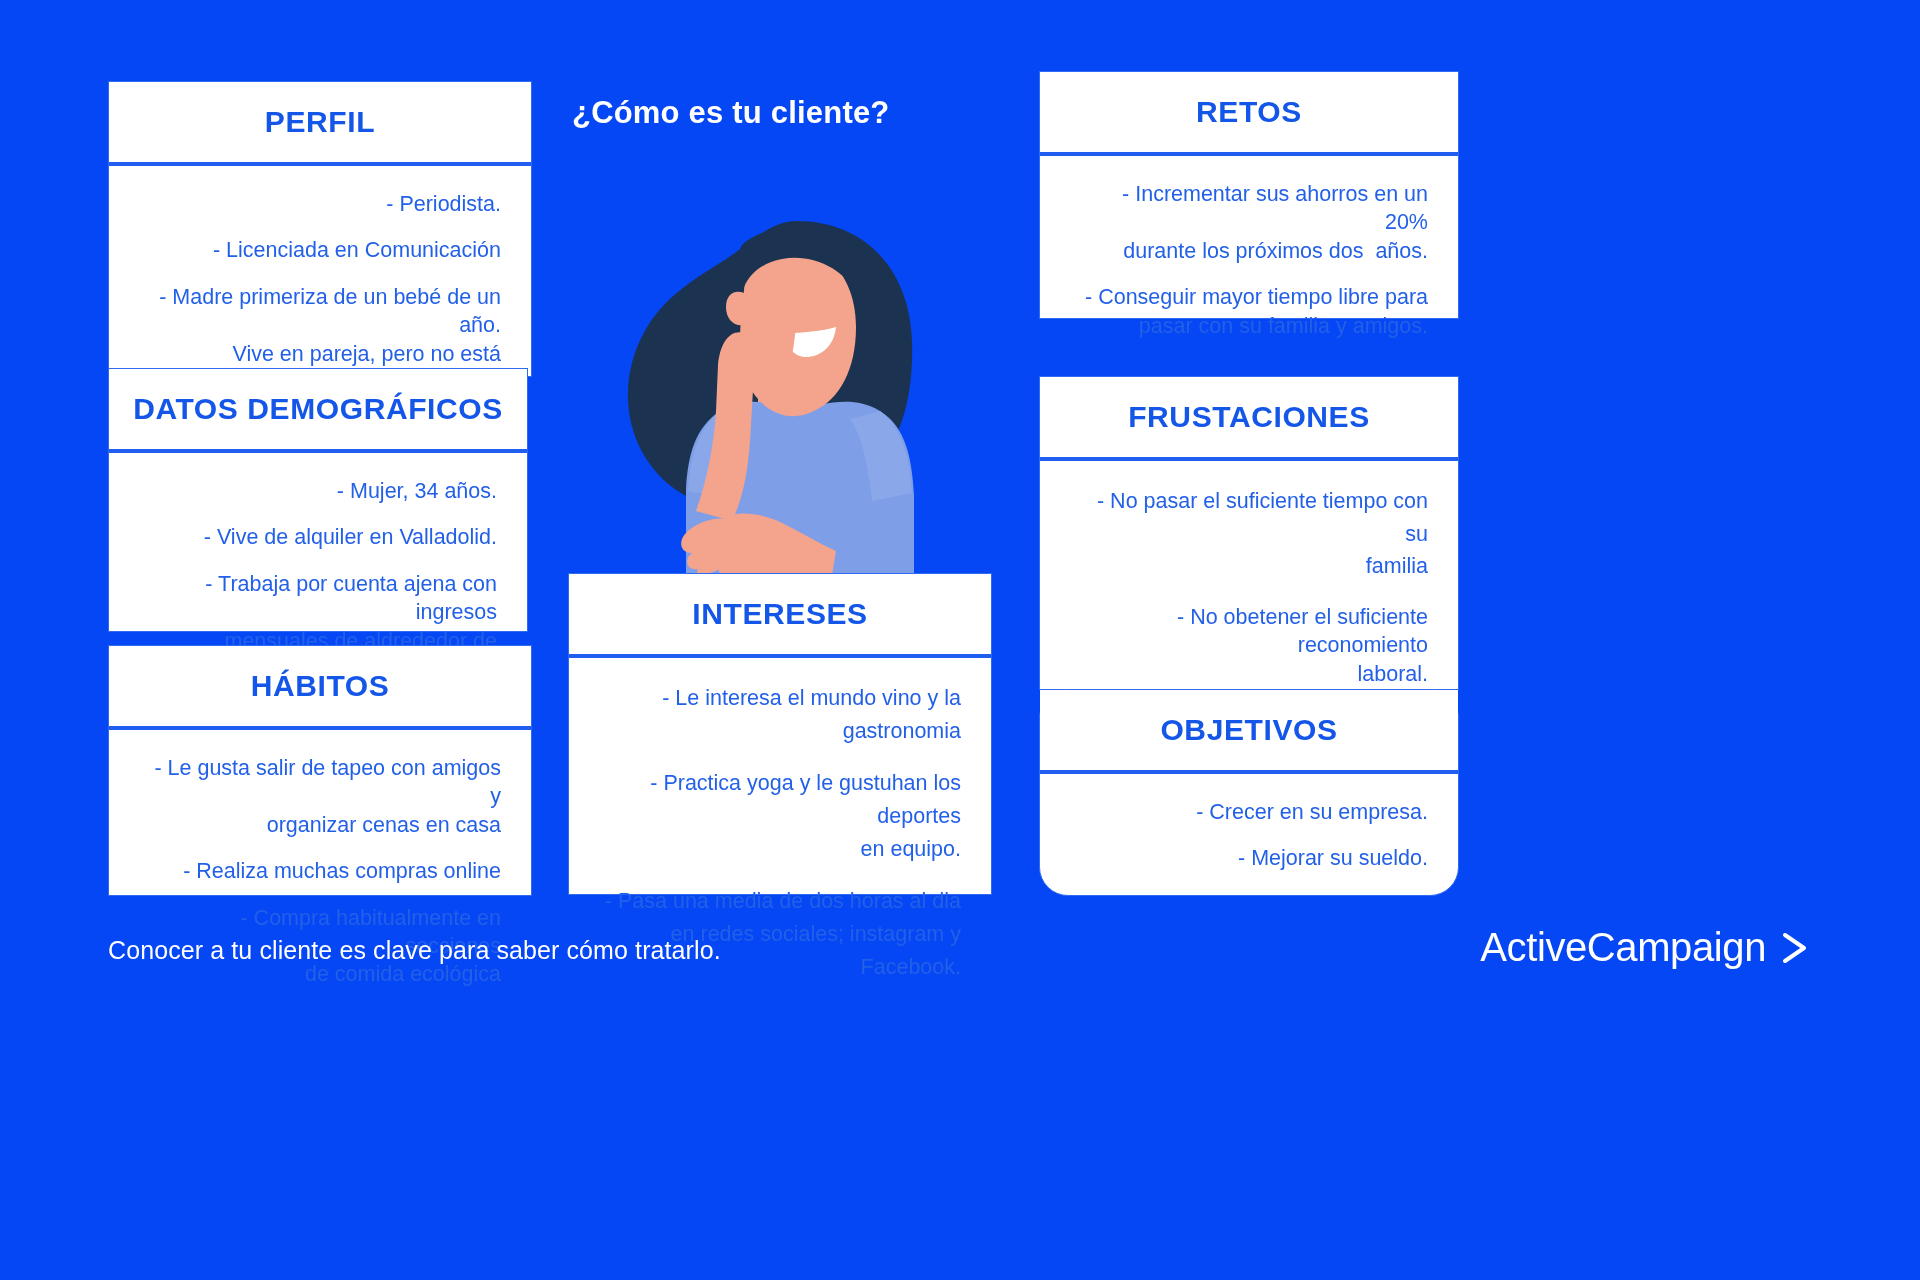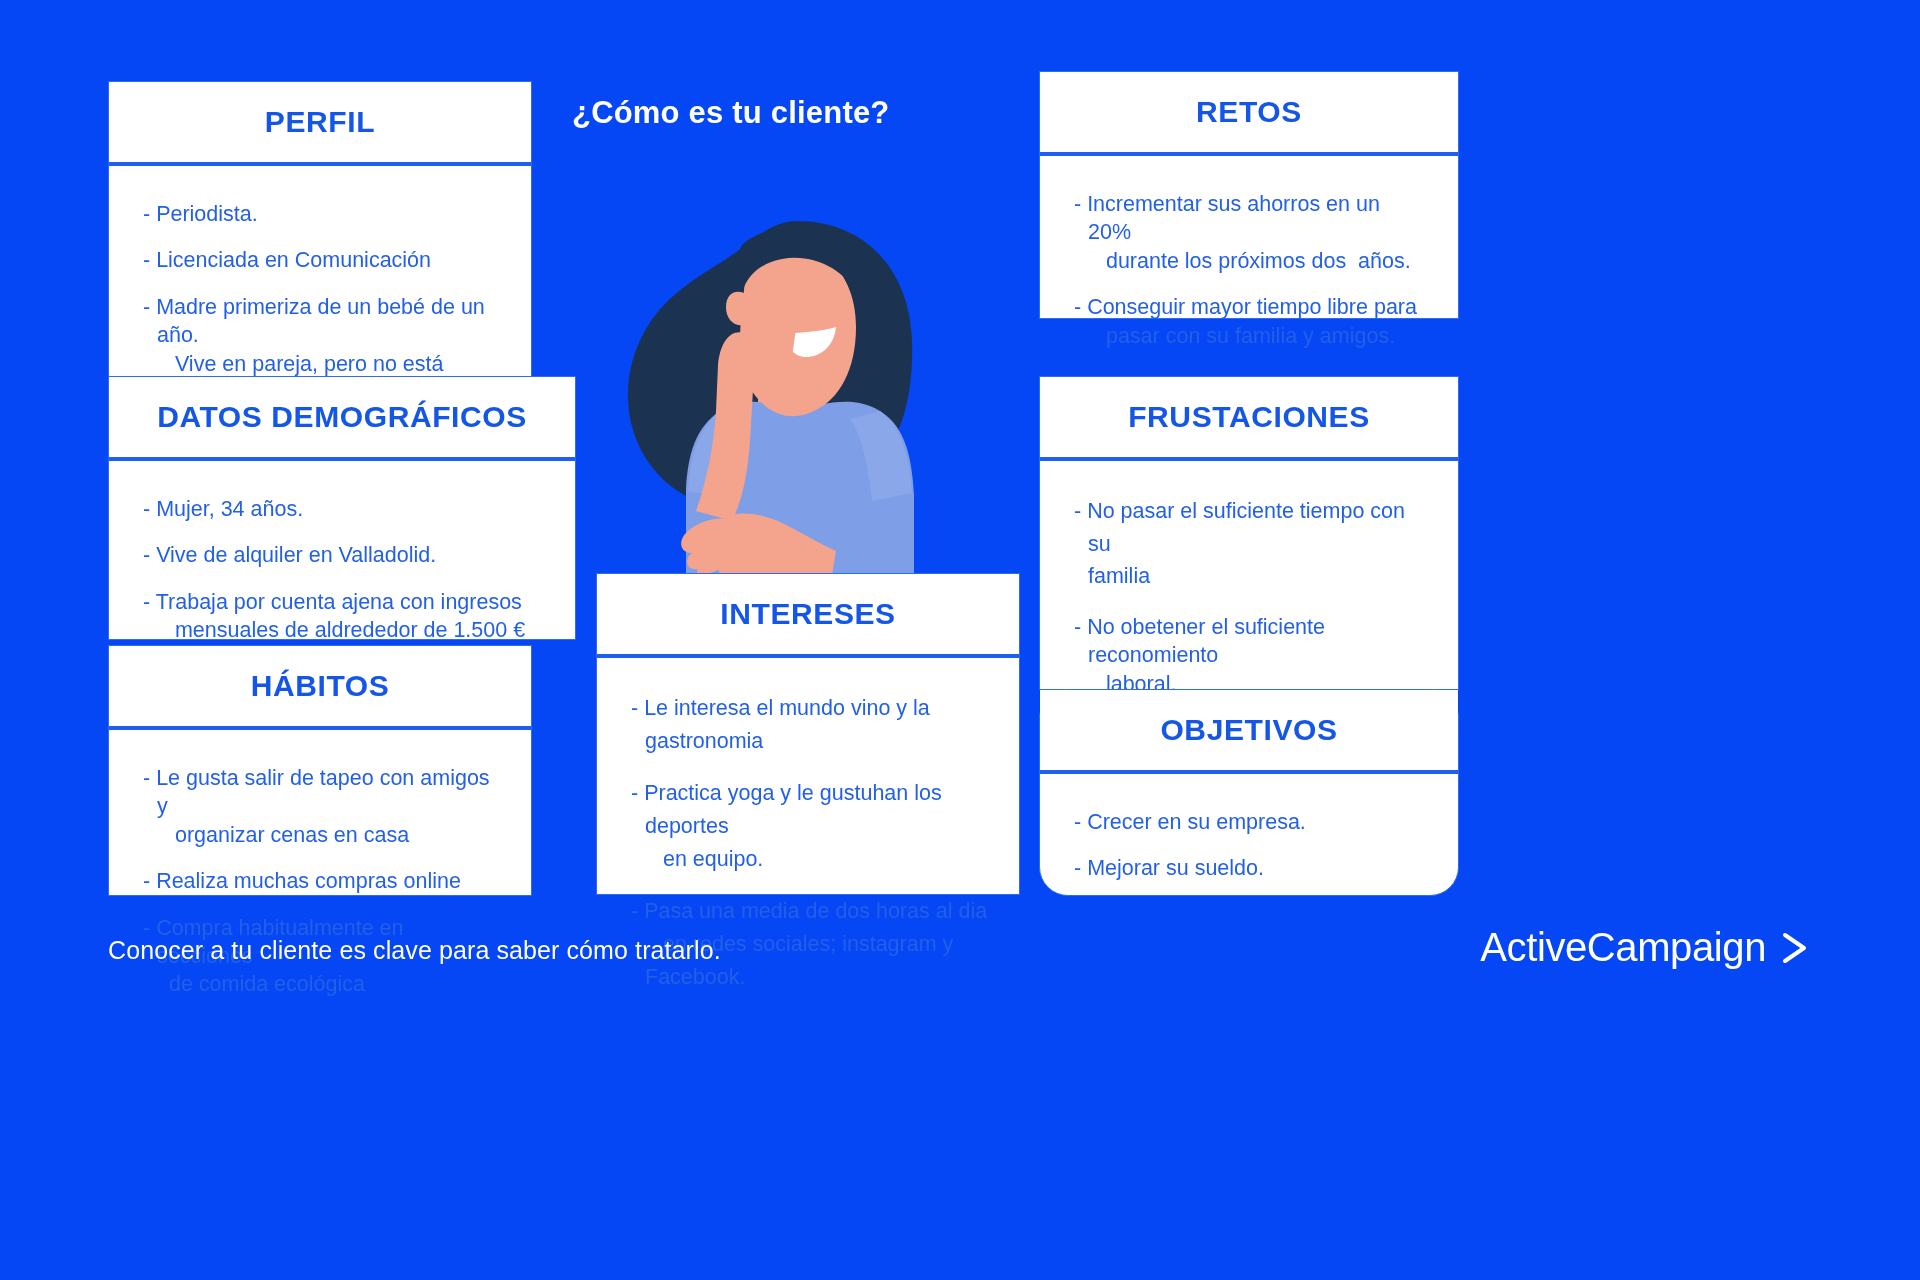--- a/index.html
+++ b/index.html
@@ -36,49 +36,50 @@
 
   .panel-head .title {
     color: #1456e8;
     font-weight: bold;
     font-size: 30px;
     letter-spacing: 0.6px;
     text-align: center;
   }
 
   .panel-body {
-    padding: 34px 30px 20px 34px;
+    padding: 24px 30px 20px 34px;
+    text-align: right;
   }
 
   .bullet {
     color: #2360e8;
     font-size: 21.5px;
     line-height: 1.32;
     margin-bottom: 18px;
     padding-left: 14px;
     text-indent: -14px;
     white-space: pre-wrap;
   }
   .bullet:last-child { margin-bottom: 0; }
 
   
   .bullet.loose { line-height: 1.52; margin-bottom: 20px; }
 
   
   #panel-perfil   { left: 108px;  top: 81px;  width: 424px; height: 296px; }
-  #panel-demo     { left: 108px;  top: 376px; width: 468px; height: 264px; }
+  #panel-demo     { left: 108px;  top: 368px; width: 420px; height: 264px; }
   #panel-habitos  { left: 108px;  top: 645px; width: 424px; height: 251px; }
 
   
   #panel-retos    { left: 1039px; top: 71px;  width: 420px; height: 248px; }
   #panel-frust    { left: 1039px; top: 376px; width: 420px; height: 314px; }
   #panel-objet    { left: 1039px; top: 689px; width: 420px; height: 207px; border-radius: 29px; }
 
   
-  #panel-intereses { left: 596px; top: 573px; width: 424px; height: 322px; }
+  #panel-intereses { left: 568px; top: 573px; width: 424px; height: 322px; }
 
   .main-title {
     position: absolute;
     left: 572px;
     top: 95px;
     width: 424px;
     text-align: left;
     color: #ffffff;
     font-size: 31px;
     font-weight: bold;

